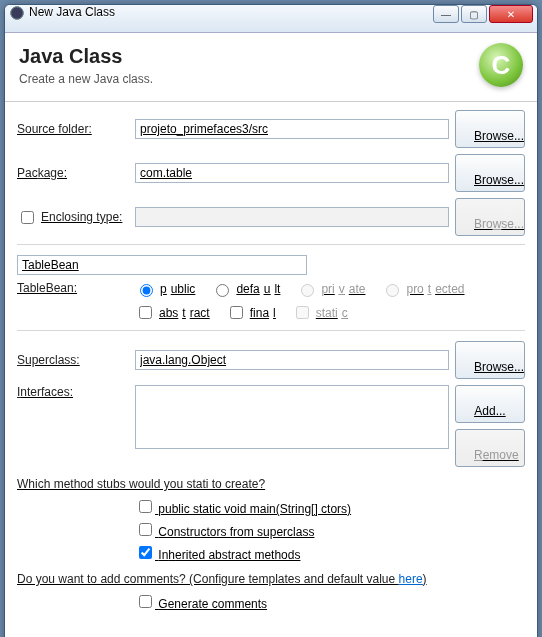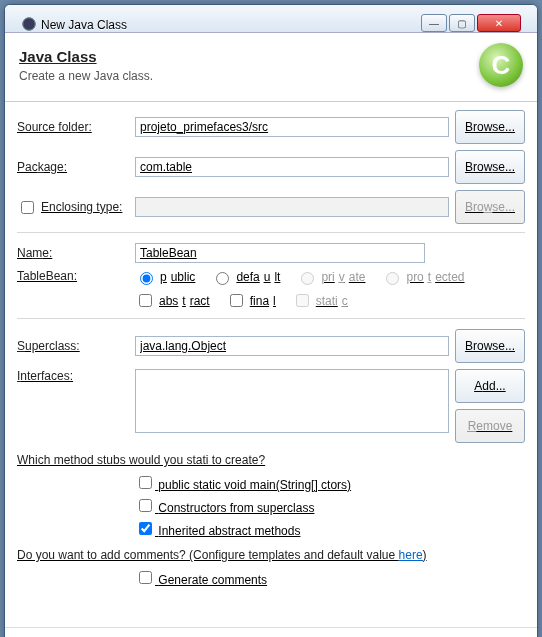--- a/index.html
+++ b/index.html
@@ -1,35 +1,35 @@
 <!DOCTYPE html>
 <html><head>
 <meta charset="utf-8">
 <style>
   * { box-sizing: border-box; font-family: "Segoe UI", Tahoma, sans-serif; font-size: 12px; }
   body { margin: 0; background: #6b8aab; padding: 4px; }
   .window { width: 534px; background: #fff; border: 1px solid #3b5a7a; border-radius: 6px; overflow: hidden; box-shadow: 0 0 8px rgba(0,0,0,.3); }
-  .titlebar { height: 28px; background: linear-gradient(#f4f8fc,#dbe7f4); display: flex; align-items: flex-end; padding: 0 16px; border-bottom: 1px solid #aac; }
+  .titlebar { height: 28px; background: linear-gradient(#f4f8fc,#dbe7f4); display: flex; align-items: flex-start; padding: 0 4px; border-bottom: 1px solid #aac; }
   .titlebar .eclipse-icon { width:16px; height:16px; margin-right:4px; background: radial-gradient(circle at 50% 50%,#3a3a5a 45%,#8aa 60%,transparent 62%); border-radius:50%; }
   .titlebar .title { flex:1; color:#000; text-shadow:0 1px #fff; }
   .winbtns { display:flex; gap:2px; }
   .winbtn { width:26px; height:18px; border:1px solid #6f8aa8; border-radius:3px; background:linear-gradient(#fafcfe,#d6e2ee); color:#444; display:flex; align-items:center; justify-content:center; font-size:10px; }
   .winbtn.close { background:linear-gradient(#f58b8b,#d93a2b); border-color:#a02; color:#fff; width:44px; }
   .header { padding: 10px 14px 14px; background:#fff; border-bottom:1px solid #ccc; display:flex; align-items:center; }
-  .header-text h1 { margin:0; font-size:15px; font-weight:600; color:#222;text-decoration:underline; }
+  .header-text h1 { margin:0; font-size:20px; font-weight:600; color:#222; }
   .header-text p { margin:4px 0 0; color:#555; }
   .header-icon { margin-left:auto; width:44px; height:44px; background:radial-gradient(circle at 40% 35%,#d9f5b8,#7bc43a 60%,#4a8a1a); border-radius:50%; display:flex; align-items:center; justify-content:center; color:#fff; font-size:26px; font-weight:700; box-shadow:0 2px 5px rgba(0,0,0,.25); }
   .body { padding: 8px 12px 0; text-decoration: underline; }
   .row { display:flex; align-items:center; margin-bottom:6px; gap:6px; }
   .row .label { width:112px; color:#222; }
   .disabled, .disabled * { color:#9a9a9a !important; }
   input.text { height:20px; border:1px solid #a8b8c8; padding:1px 4px; background:#fff; }
   input.text:disabled { background:#f2f2f2; }
   .text.flex { flex:1; }
-  .btn { height:34px; width:70px; border:1px solid #8fa4b8; border-radius:3px; background:linear-gradient(#fdfdfd,#e4ecf3); padding:4px; cursor:default; }
+  .btn { height:24px; width:70px; border:1px solid #8fa4b8; border-radius:3px; background:linear-gradient(#fdfdfd,#e4ecf3); padding:18px; cursor:default; }
   .btn:disabled { color:#9a9a9a; background:linear-gradient(#f5f5f5,#ededed); }
   .sep { height:1px; background:#d8d8d8; margin:8px 0 10px; }
   .radios, .checks { display:flex; align-items:center; flex-wrap:wrap; gap:4px 16px; }
   .radios label, .checks label { display:flex; align-items:center; gap:4px; }
   .listbox { flex:1; height:64px; border:1px solid #a8b8c8; background:#fff; }
   .btncol { display:flex; flex-direction:column; gap:6px; }
   .section-label { margin:10px 0 6px; color:#222; }
   .indent { margin-left:118px; display:flex; flex-direction:column; gap:4px; }
   a.link { color:#0066cc; text-decoration:underline; }
   .footer { margin-top:40px; border-top:1px solid #ddd; padding:10px 12px; display:flex; align-items:center; gap:8px; }
@@ -77,21 +77,20 @@
         <input type="checkbox" style="">
         <span>Enclosing t<span class="u">y</span>pe:</span>
       </div>
       <input class="text flex" disabled="" value="" style="">
       <button class="btn" disabled="">Bro<span class="u">w</span>se...</button>
     </div>
 
     <div class="sep"></div>
 
     <div class="row">
-      <div class="label">Na<span class="u">m</span>e:</div>
       <input class="text" style="width: 290px;" value="TableBean">
     </div>
 
     <div class="row" style="align-items:flex-start">
       <div class="label">TableBean:</div>
       <div style="flex:1">
         <div class="radios">
           <label><input type="radio" name="vis" checked="" style=""><span class="u">p</span>ublic</label>
           <label><input type="radio" name="vis" style="">defa<span class="u">u</span>lt</label>
           <label class="disabled"><input type="radio" name="vis" disabled="" style="">pri<span class="u">v</span>ate</label>

